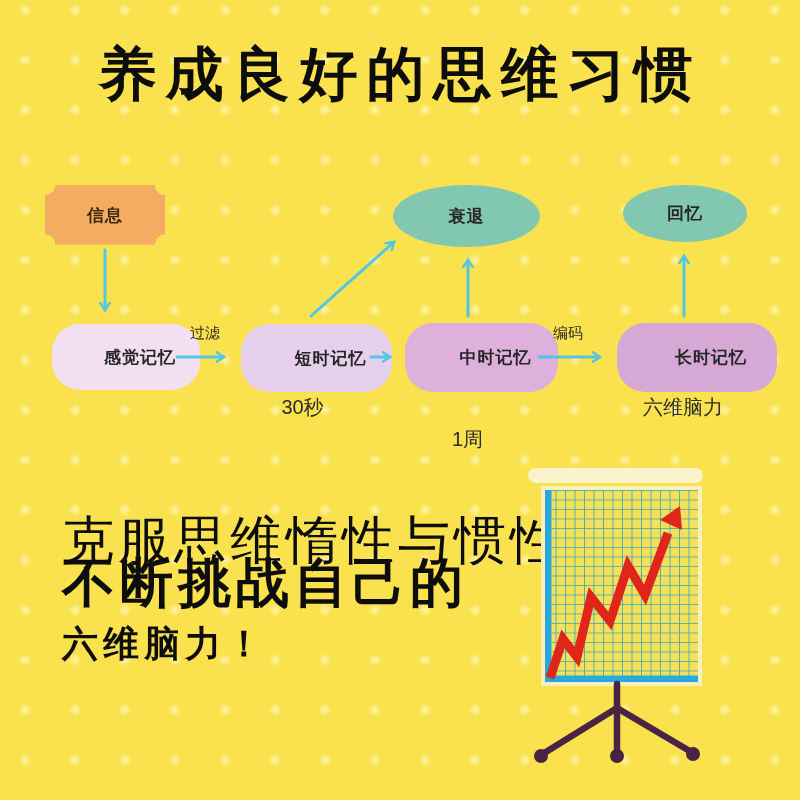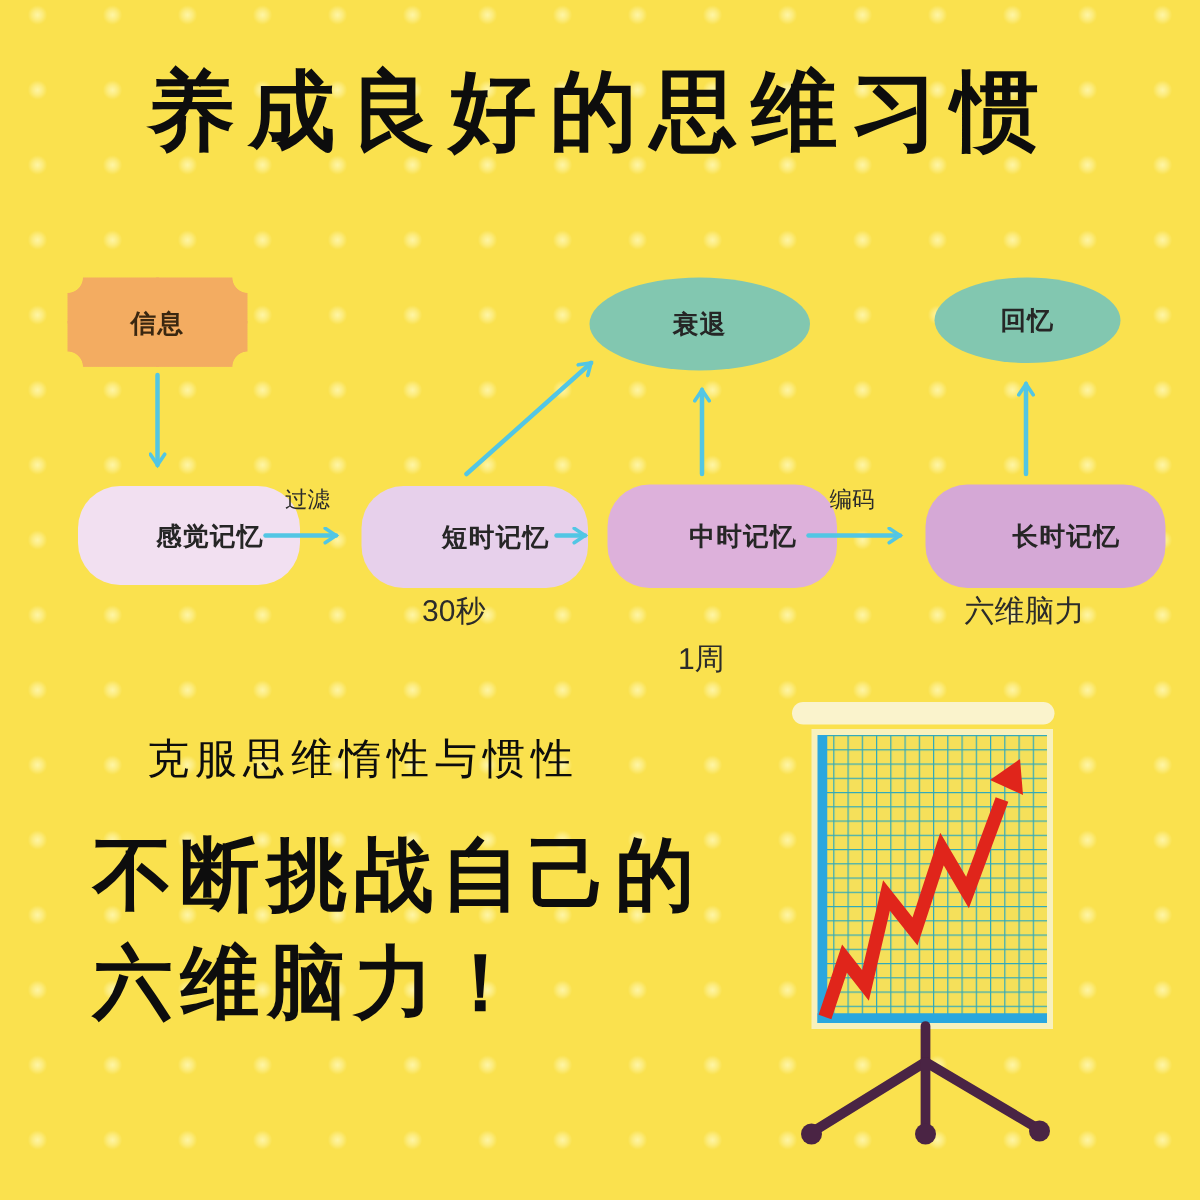--- a/index.html
+++ b/index.html
@@ -31,23 +31,23 @@
   .n-recall {left:623px;top:185px;width:124px;height:57px;justify-content:center;}
   .note{position:absolute;text-align:center;font-size:20px;color:#2b2b2b;}
   .note-short {left:241px;top:394px;width:123px;}
   .note-medium{left:405px;top:394px;width:125px;margin-top:32px;}
   .note-long  {left:617px;top:394px;width:132px;}
   .edgelabel{position:absolute;font-size:15px;color:#2b2b2b;text-align:center;}
   .lbl-filter{left:178px;top:324px;width:54px;}
   .lbl-encode{left:541px;top:324px;width:54px;}
   .overlay{position:absolute;left:0;top:0;width:800px;height:800px;pointer-events:none;}
   .slogan{position:absolute;left:62px;color:#0d0d0d;white-space:nowrap;}
-  .slogan-1{top:487px;font-size:28px;font-weight:400;letter-spacing:4px;margin-left:36px;}
+  .slogan-1{top:506px;font-size:52px;font-weight:400;letter-spacing:4px;}
   .slogan-2{top:548px;font-size:53px;font-weight:900;letter-spacing:5px;text-align:right;}
-  .slogan-3{top:620px;font-size:53px;font-weight:900;letter-spacing:5px;}
+  .slogan-3{top:620px;font-size:36px;font-weight:900;letter-spacing:5px;}
 </style>
 </head>
 <body>
 
 <div class="stage">
 
   <div class="title">养成良好的思维习惯</div>
 
   <div class="node ticket n-info">
     <span>信息</span>

